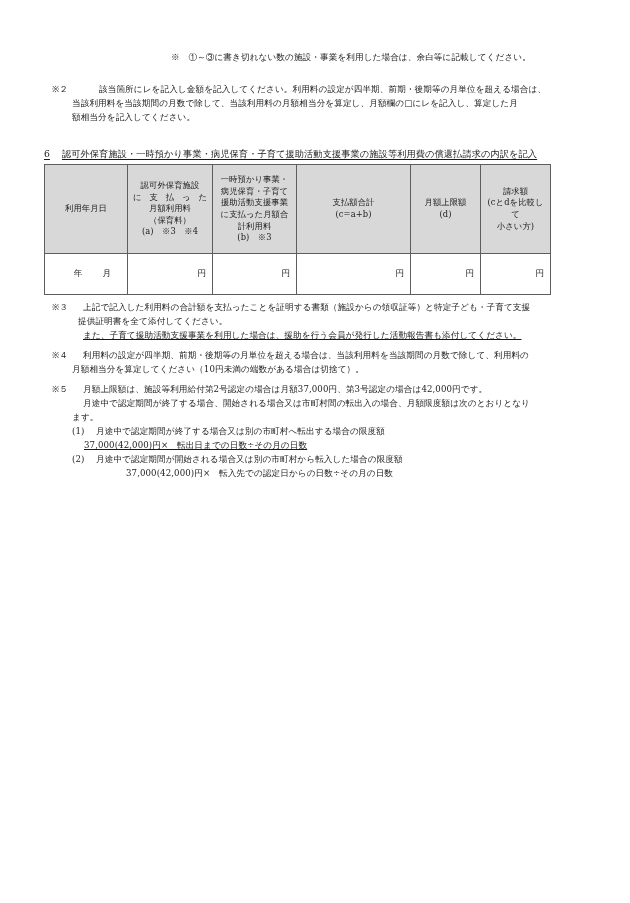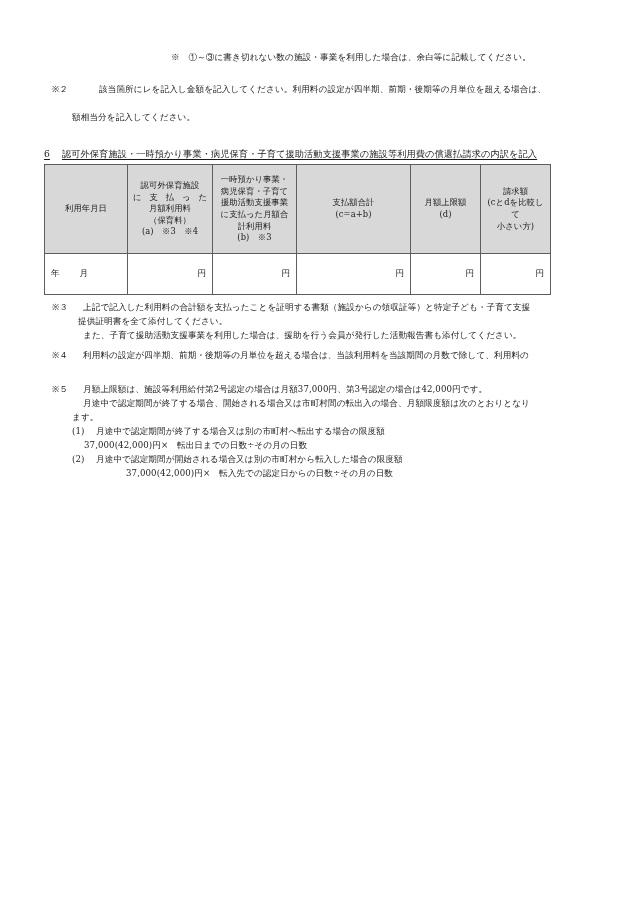--- a/index.html
+++ b/index.html
@@ -105,66 +105,67 @@
   .th-lines span { display: block; }
   
   .th-justify {
     display: block;
     text-align: justify;
     text-align-last: justify;
     padding: 0 2px;
     font-family: Liberation Serif, serif;
   }
   .cell-ymd {
-    text-align: left;
+    text-align: right;
     padding-right: 16px !important;
   }
   .cell-ymd .y { margin-right: 20px; }
   .cell-yen { text-align: right; }
 
   
   col.c1 { width: 83px; }
   col.c2 { width: 85px; }
   col.c3 { width: 84px; }
   col.c4 { width: 114px; }
   col.c5 { width: 70px; }
   col.c6 { width: 70px; }
 
   
   #note3-marker { left: 52px; top: 300px; }
   #note3-l1 { left: 83px; top: 300px; width: 504px; }
   #note3-l2 { left: 72px; top: 314px; width: 510px; margin-left: 6px; }
-  #note3-l3 { left: 83px; top: 328px; width: 504px; }
+  #note3-l3 { left: 83px; top: 328px; width: 504px; text-decoration: underline; }
 
   #note4-marker { left: 52px; top: 348px; }
   #note4-l1 { left: 83px; top: 348px; width: 504px; }
   #note4-l2 { left: 72px; top: 362px; width: 510px; }
 
   #note5-marker { left: 52px; top: 382px; }
   #note5-l1 { left: 83px; top: 382px; width: 504px; }
   #note5-l2 { left: 83px; top: 396px; width: 504px; }
   #note5-l3 { left: 72px; top: 410px; width: 504px; }
 
   #note5-i1-num { left: 72px; top: 424px; }
   #note5-i1-txt { left: 96px; top: 424px; width: 470px; }
-  #note5-i1-fml { left: 84px; top: 438px; width: 470px; }
+  #note5-i1-fml { left: 84px; top: 438px; width: 470px; text-decoration: underline; }
 
   #note5-i2-num { left: 72px; top: 452px; }
   #note5-i2-txt { left: 96px; top: 452px; width: 470px; }
   #note5-i2-fml { left: 84px; top: 466px; width: 470px; margin-left: 42px; }
 </style>
 </head>
 <body>
 
 <div class="page">
 
   <div class="note" id="top-note">※　①～③に書き切れない数の施設・事業を利用した場合は、余白等に記載してください。</div>
 
   <div class="note-marker" id="note2-marker">※２</div>
   <div class="note" id="note2-l1">該当箇所にレを記入し金額を記入してください。利用料の設定が四半期、前期・後期等の月単位を超える場合は、</div>
+  <div class="note" id="note2-l2">当該利用料を当該期間の月数で除して、当該利用料の月額相当分を算定し、月額欄の□にレを記入し、算定した月</div>
   <div class="note" id="note2-l3">額相当分を記入してください。</div>
 
   <div class="section-heading">
     <span class="snum">6</span><span class="stext">認可外保育施設・一時預かり事業・病児保育・子育て援助活動支援事業の施設等利用費の償還払請求の内訳を記入</span>
   </div>
 
   <div class="tbl-wrap">
     <table class="form-table">
       <colgroup>
         <col class="c1">
@@ -246,20 +247,21 @@
     </table>
   </div>
 
   <div class="note-marker" id="note3-marker">※３</div>
   <div class="note" id="note3-l1">上記で記入した利用料の合計額を支払ったことを証明する書類（施設からの領収証等）と特定子ども・子育て支援</div>
   <div class="note" id="note3-l2">提供証明書を全て添付してください。</div>
   <div class="note" id="note3-l3">また、子育て援助活動支援事業を利用した場合は、援助を行う会員が発行した活動報告書も添付してください。</div>
 
   <div class="note-marker" id="note4-marker">※４</div>
   <div class="note" id="note4-l1">利用料の設定が四半期、前期・後期等の月単位を超える場合は、当該利用料を当該期間の月数で除して、利用料の</div>
+  <div class="note" id="note4-l2">月額相当分を算定してください（10円未満の端数がある場合は切捨て）。</div>
 
   <div class="note-marker" id="note5-marker">※５</div>
   <div class="note" id="note5-l1">月額上限額は、施設等利用給付第2号認定の場合は月額37,000円、第3号認定の場合は42,000円です。</div>
   <div class="note" id="note5-l2">月途中で認定期間が終了する場合、開始される場合又は市町村間の転出入の場合、月額限度額は次のとおりとなり</div>
   <div class="note" id="note5-l3">ます。</div>
 
   <div class="note-marker" id="note5-i1-num">(1)</div>
   <div class="note" id="note5-i1-txt">月途中で認定期間が終了する場合又は別の市町村へ転出する場合の限度額</div>
   <div class="note" id="note5-i1-fml">37,000(42,000)円×　転出日までの日数÷その月の日数</div>
 

